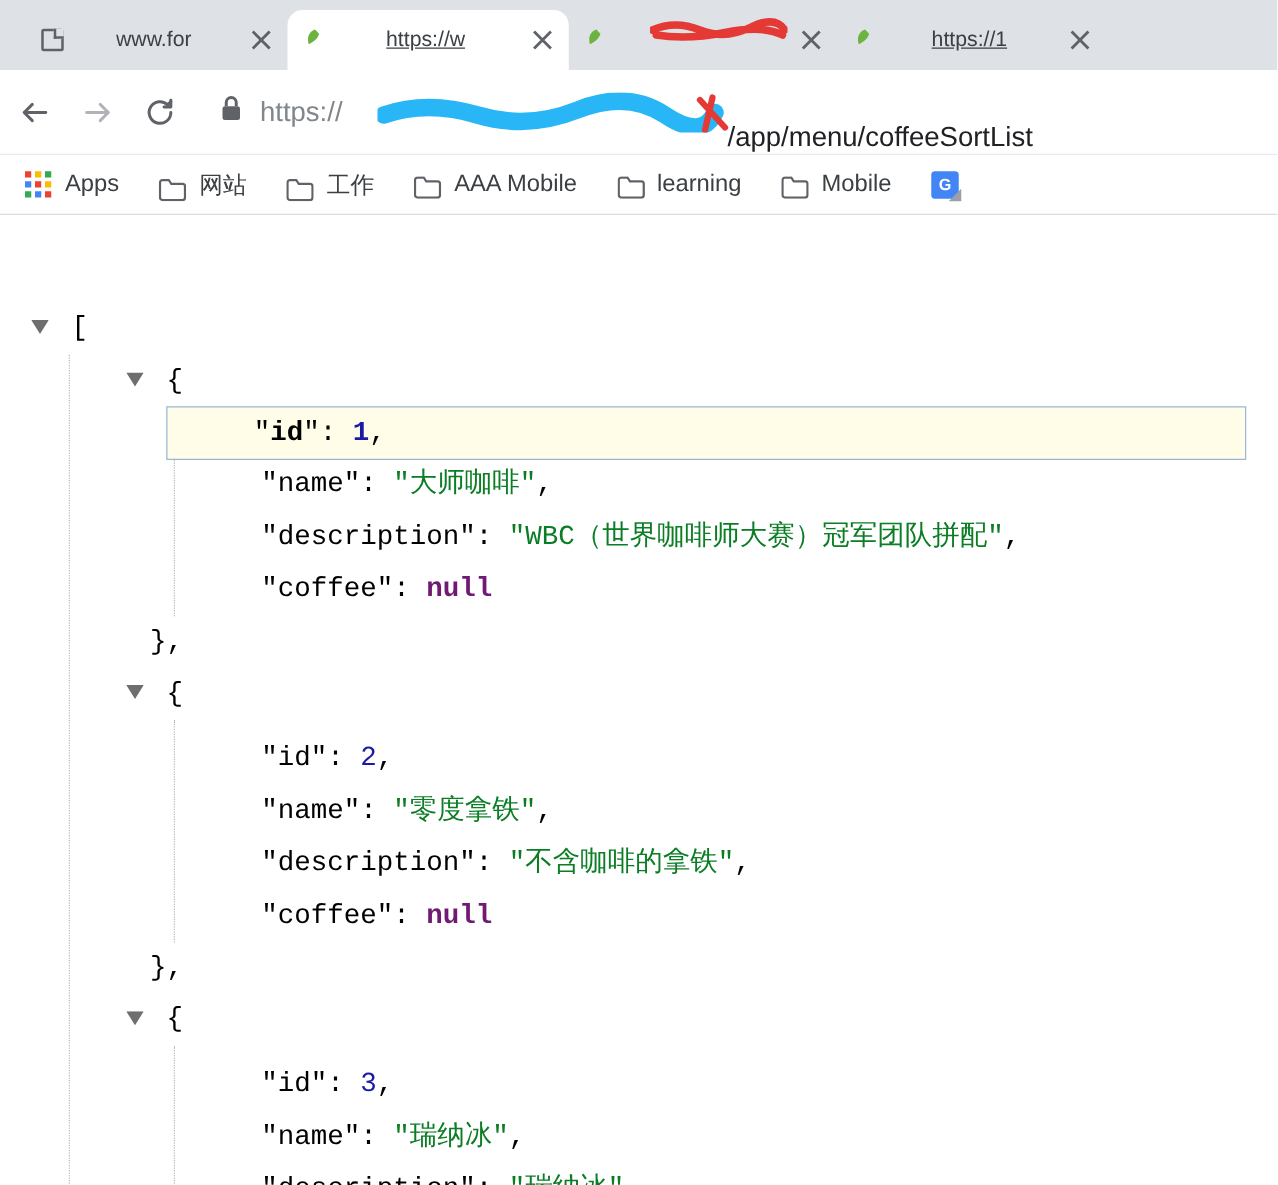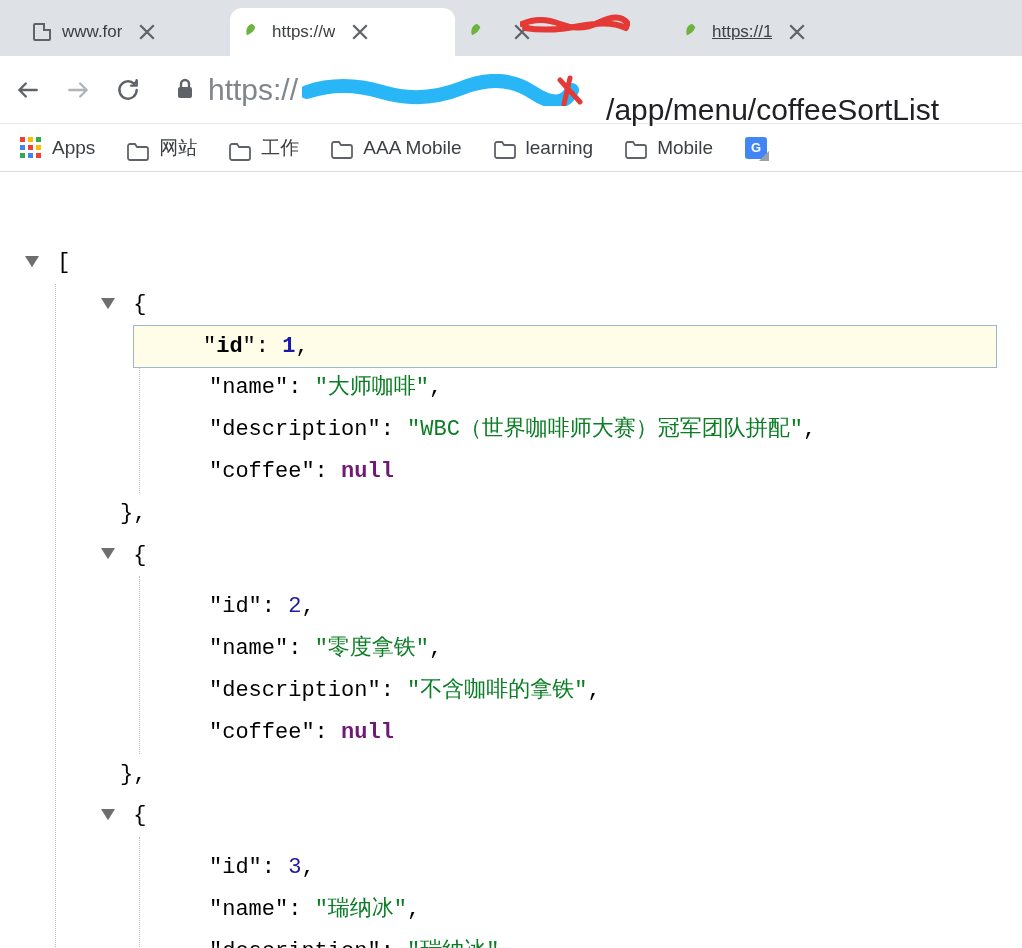--- a/index.html
+++ b/index.html
@@ -1,36 +1,36 @@
 <!DOCTYPE html>
 <html><head>
   <meta charset="utf-8">
   <style>
     * { margin: 0; padding: 0; box-sizing: border-box; }
     body { font-family: -apple-system, BlinkMacSystemFont, "Segoe UI", Arial, sans-serif; background: #fff; width: 1022px; height: 948px; overflow: hidden; position: relative; }
     
     
     .tab-strip { height: 56px; background: #dee1e6; display: flex; align-items: flex-end; padding-left: 20px; }
-    .tab { height: 48px; display: flex; align-items: center; padding: 0 12px; gap: 10px; position: relative; min-width: 0; }
+    .tab { height: 48px; display: flex; align-items: center; padding: 0 12px; gap: 10px; position: relative; min-width: 0; justify-content: space-between; }
     .tab.inactive { color: #3c4043; }
-    .tab.active { background: #fff; border-radius: 12px 12px 0 0; color: #3c4043; }
+    .tab.active { background: #fff; border-radius: 12px 12px 0 0; color: #3c4043; text-decoration: underline; }
     .tab-icon { width: 20px; height: 20px; flex-shrink: 0; display: flex; align-items: center; justify-content: center; }
     .tab-title { font-size: 17px; white-space: nowrap; overflow: hidden; text-overflow: ellipsis; max-width: 120px; }
     .tab-close { width: 18px; height: 18px; display: flex; align-items: center; justify-content: center; color: #5f6368; cursor: pointer; margin-left: 6px; flex-shrink: 0; }
 
     .file-icon { width: 18px; height: 18px; border: 2px solid #5f6368; border-radius: 2px; position: relative; }
     .file-icon::after { content: ""; position: absolute; top: -2px; right: -2px; width: 6px; height: 6px; background: #dee1e6; border-left: 2px solid #5f6368; border-bottom: 2px solid #5f6368; }
     
     .leaf-icon { width: 20px; height: 20px; }
     .wechat-icon { width: 22px; height: 22px; }
 
     
     .toolbar { height: 68px; background: #fff; display: flex; align-items: center; padding: 0 12px; gap: 18px; border-bottom: 1px solid #e8eaed; }
     .nav-btn { width: 32px; height: 32px; display: flex; align-items: center; justify-content: center; color: #5f6368; cursor: pointer; }
-    .address-bar { flex: 1; height: 44px; display: flex; align-items: center; padding: 0 14px; gap: 14px; font-size: 30px; color: #202124; position: relative; }
+    .address-bar { flex: 1; height: 44px; display: flex; align-items: center; padding: 0 14px; gap: 14px; font-size: 22px; color: #202124; position: relative; }
     .lock-icon { color: #5f6368; }
     .url-text { color: #80868b; white-space: nowrap; }
     .url-path { color: #202124; margin-top: 40px; }
     .scribble { position: absolute; left: 140px; top: 6px; width: 290px; height: 32px; }
 
     
     .bookmarks { height: 48px; background: #fff; display: flex; align-items: center; padding: 0 20px; gap: 32px; border-bottom: 1px solid #dadce0; }
     .apps-icon { width: 22px; height: 22px; display: grid; grid-template-columns: repeat(3, 1fr); grid-template-rows: repeat(3, 1fr); gap: 2px; }
     .apps-icon span { width: 5px; height: 5px; }
     .apps-icon span:nth-child(1){background:#ea4335;} .apps-icon span:nth-child(2){background:#fbbc04;} .apps-icon span:nth-child(3){background:#34a853;}

